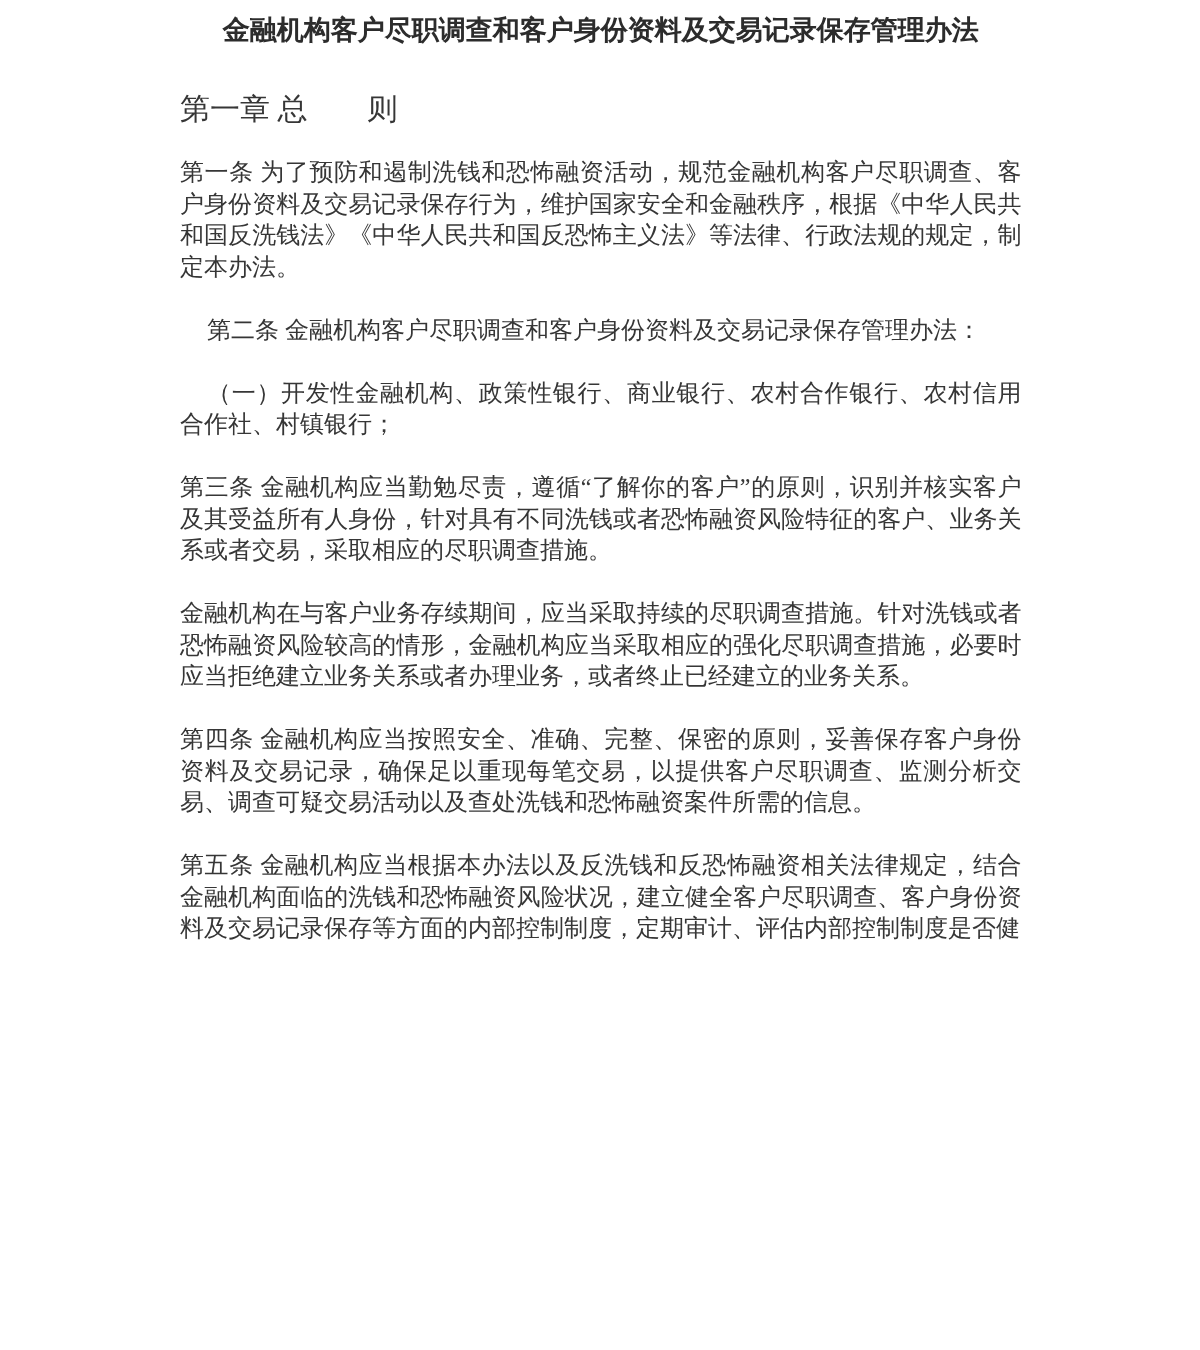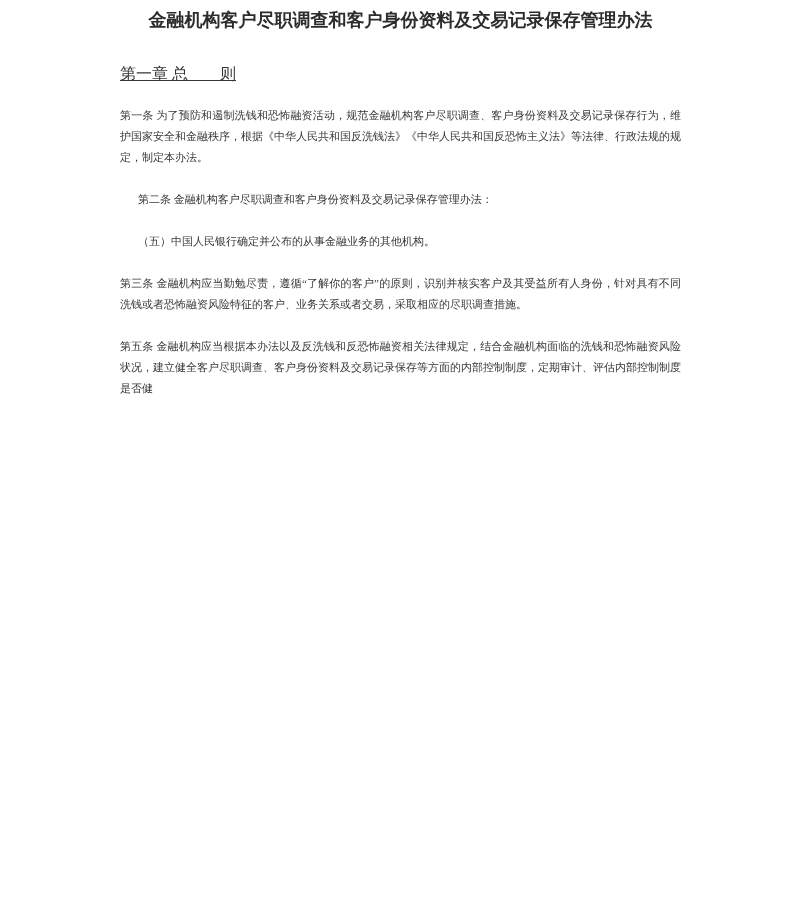--- a/index.html
+++ b/index.html
@@ -26,29 +26,28 @@
     margin: 0 0 31px 0;
     font-size: 18px;
     line-height: 23px;
     font-weight: 700;
     text-align: center;
     color: #2c2c2c;
   }
   .chapter {
     width: 561px;
     margin: 0 0 21px 0;
-    font-size: 16px;
+    font-size: 20px;
     line-height: 21px;
     font-weight: 400;
-    text-decoration: underline;
   }
   p.para {
     width: 561px;
     margin: 0 0 21px 0;
-    font-size: 11px;
+    font-size: 16px;
     line-height: 21px;
     text-align: justify;
     text-justify: inter-ideograph;
     word-break: break-all;
     font-family: Liberation Serif, serif;
   }
   p.para.indent {
     text-indent: 18px;
   }
 </style>
@@ -57,25 +56,27 @@
 
 <div class="page">
   <h1 class="doc-title">金融机构客户尽职调查和客户身份资料及交易记录保存管理办法</h1>
 
   <div class="chapter">第一章 总　　则</div>
 
   <p class="para">第一条 为了预防和遏制洗钱和恐怖融资活动，规范金融机构客户尽职调查、客户身份资料及交易记录保存行为，维护国家安全和金融秩序，根据《中华人民共和国反洗钱法》《中华人民共和国反恐怖主义法》等法律、行政法规的规定，制定本办法。</p>
 
   <p class="para indent">第二条 金融机构客户尽职调查和客户身份资料及交易记录保存管理办法：</p>
 
+  <p class="para indent">（一）开发性金融机构、政策性银行、商业银行、农村合作银行、农村信用合作社、村镇银行；</p>
 
 
 
 
-  <p class="para indent">（五）中国人民银行确定并公布的从事金融业务的其他机构。</p>
 
 
   <p class="para">第三条 金融机构应当勤勉尽责，遵循“了解你的客户”的原则，识别并核实客户及其受益所有人身份，针对具有不同洗钱或者恐怖融资风险特征的客户、业务关系或者交易，采取相应的尽职调查措施。</p>
 
+  <p class="para">金融机构在与客户业务存续期间，应当采取持续的尽职调查措施。针对洗钱或者恐怖融资风险较高的情形，金融机构应当采取相应的强化尽职调查措施，必要时应当拒绝建立业务关系或者办理业务，或者终止已经建立的业务关系。</p>
 
+  <p class="para">第四条 金融机构应当按照安全、准确、完整、保密的原则，妥善保存客户身份资料及交易记录，确保足以重现每笔交易，以提供客户尽职调查、监测分析交易、调查可疑交易活动以及查处洗钱和恐怖融资案件所需的信息。</p>
 
   <p class="para">第五条 金融机构应当根据本办法以及反洗钱和反恐怖融资相关法律规定，结合金融机构面临的洗钱和恐怖融资风险状况，建立健全客户尽职调查、客户身份资料及交易记录保存等方面的内部控制制度，定期审计、评估内部控制制度是否健</p>
 </div>
 
 </body></html>

